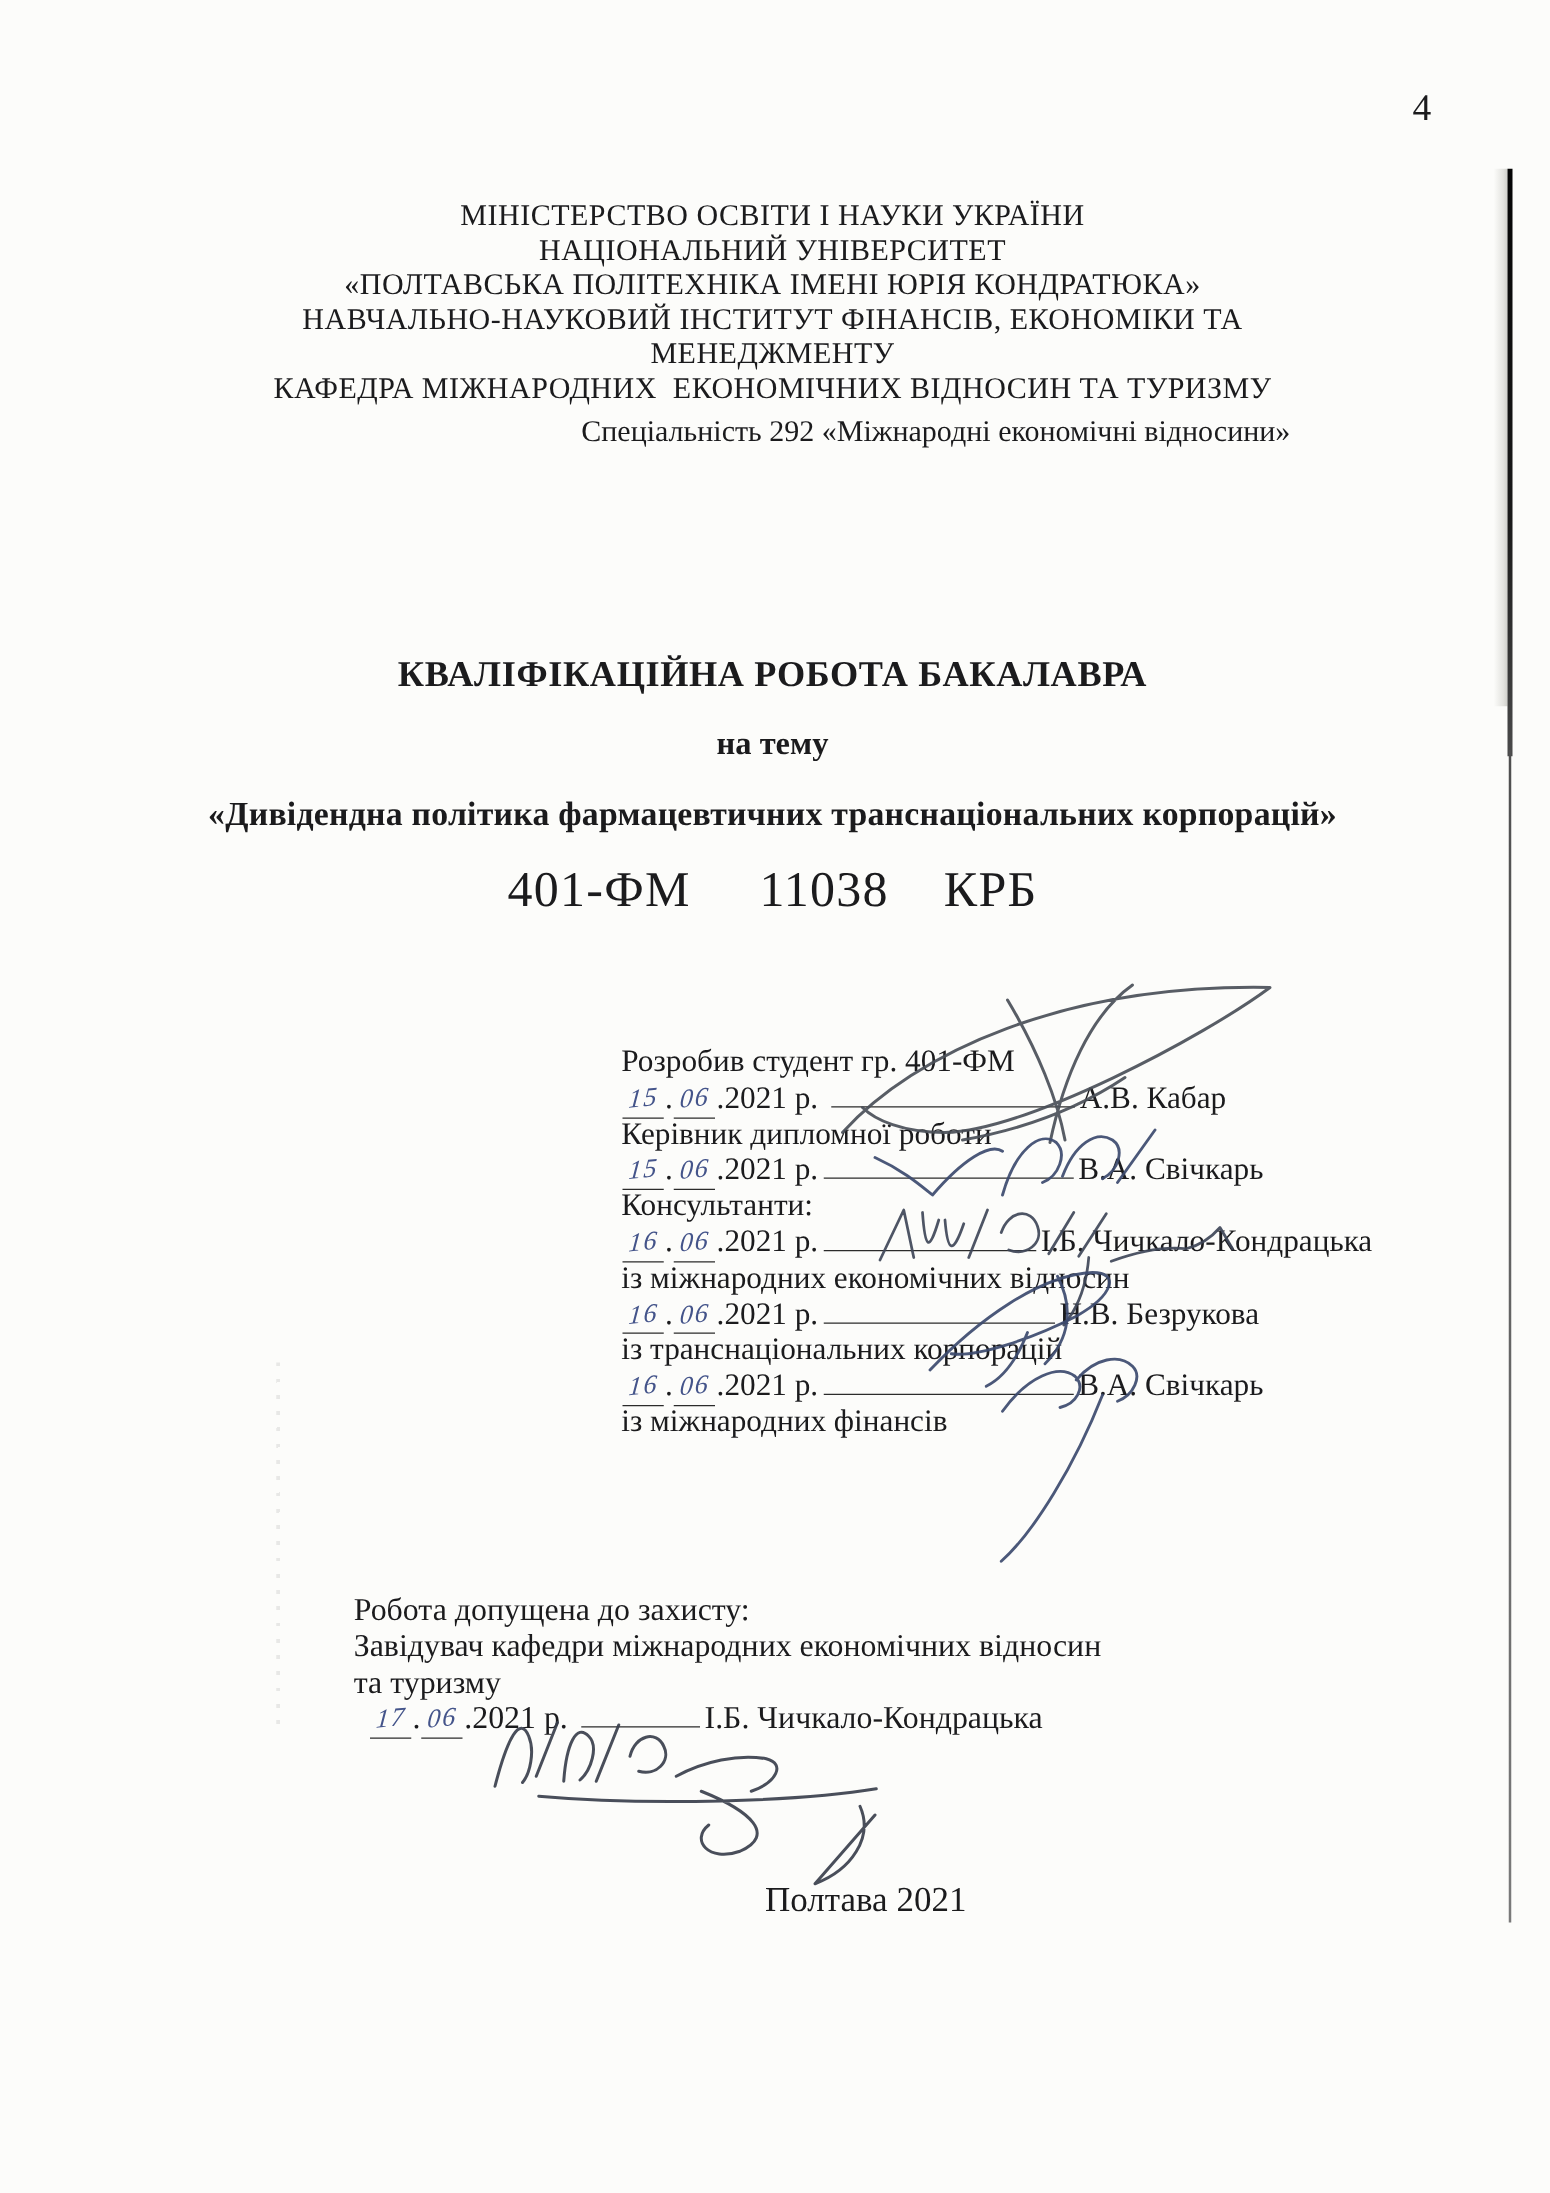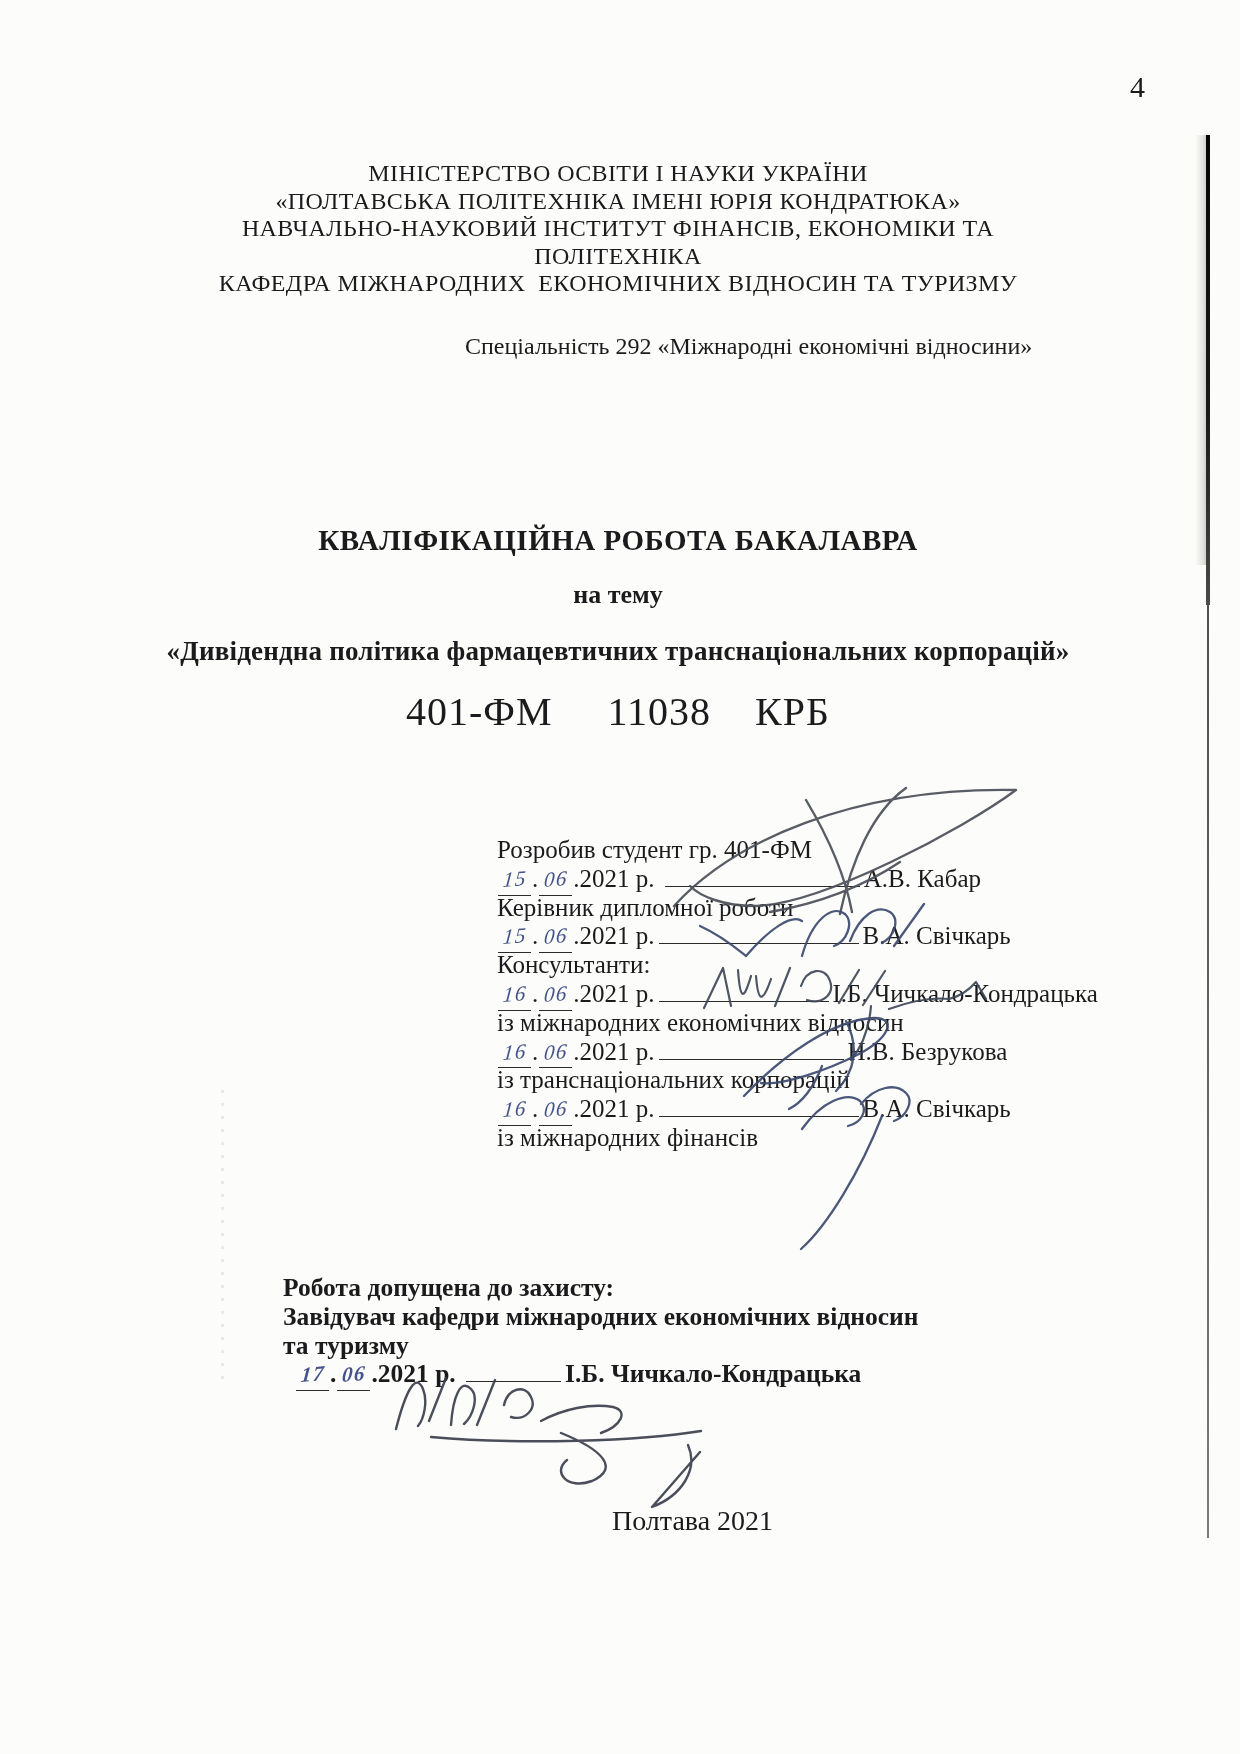--- a/index.html
+++ b/index.html
@@ -22,21 +22,21 @@
   
   .worktype{left:0;top:524px;width:1236px;text-align:center;font-weight:bold;font-size:29px;letter-spacing:.5px;}
   .ontopic{left:0;top:580px;width:1236px;text-align:center;font-weight:bold;font-size:26px;}
   .topic{left:0;top:636px;width:1236px;text-align:center;font-weight:bold;font-size:27px;letter-spacing:.2px;}
   .codeline{left:0;top:688px;width:1236px;text-align:center;font-size:40px;white-space:pre;letter-spacing:1px;}
   
   .signblock{left:497px;top:836px;font-size:25px;line-height:28.8px;width:620px;}
   .signblock .line{height:28.8px;white-space:nowrap;}
   
   .admission{left:283px;top:1274px;font-size:25.5px;line-height:28.8px;width:900px;}
-  .admission .line{height:28.8px;white-space:nowrap;font-weight:bold;}
+  .admission .line{height:28.8px;white-space:nowrap;}
   .admission .dateline{padding-left:12px;}
   
   .footer{left:612px;top:1505px;font-size:28px;}
   
   .u{display:inline-block;min-width:33px;text-align:center;border-bottom:1.6px solid #2b2b2b;margin:0 1px;}
   .hand{
     display:inline-block;
     color:#44548a;
     font-style:italic;
     font-size:21px;
@@ -56,23 +56,24 @@
 </style>
 </head>
 <body>
 
 <div class="page">
 
   <div class="abs pagenum">4</div>
 
   <div class="abs header">
     <div>МІНІСТЕРСТВО ОСВІТИ І НАУКИ УКРАЇНИ</div>
+    <div>НАЦІОНАЛЬНИЙ УНІВЕРСИТЕТ</div>
     <div>«ПОЛТАВСЬКА ПОЛІТЕХНІКА ІМЕНІ ЮРІЯ КОНДРАТЮКА»</div>
     <div>НАВЧАЛЬНО-НАУКОВИЙ ІНСТИТУТ ФІНАНСІВ, ЕКОНОМІКИ ТА</div>
-    <div>ПОЛІТЕХНІКА</div>
+    <div>МЕНЕДЖМЕНТУ</div>
     <div>КАФЕДРА МІЖНАРОДНИХ  ЕКОНОМІЧНИХ ВІДНОСИН ТА ТУРИЗМУ</div>
   </div>
 
   <div class="abs subhead">
     <div>Спеціальність 292 «Міжнародні економічні відносини»</div>
   </div>
 
   <div class="abs worktype">КВАЛІФІКАЦІЙНА РОБОТА БАКАЛАВРА</div>
   <div class="abs topic">«Дивідендна політика фармацевтичних транснаціональних корпорацій»</div>
   <div class="abs ontopic">на тему</div>

